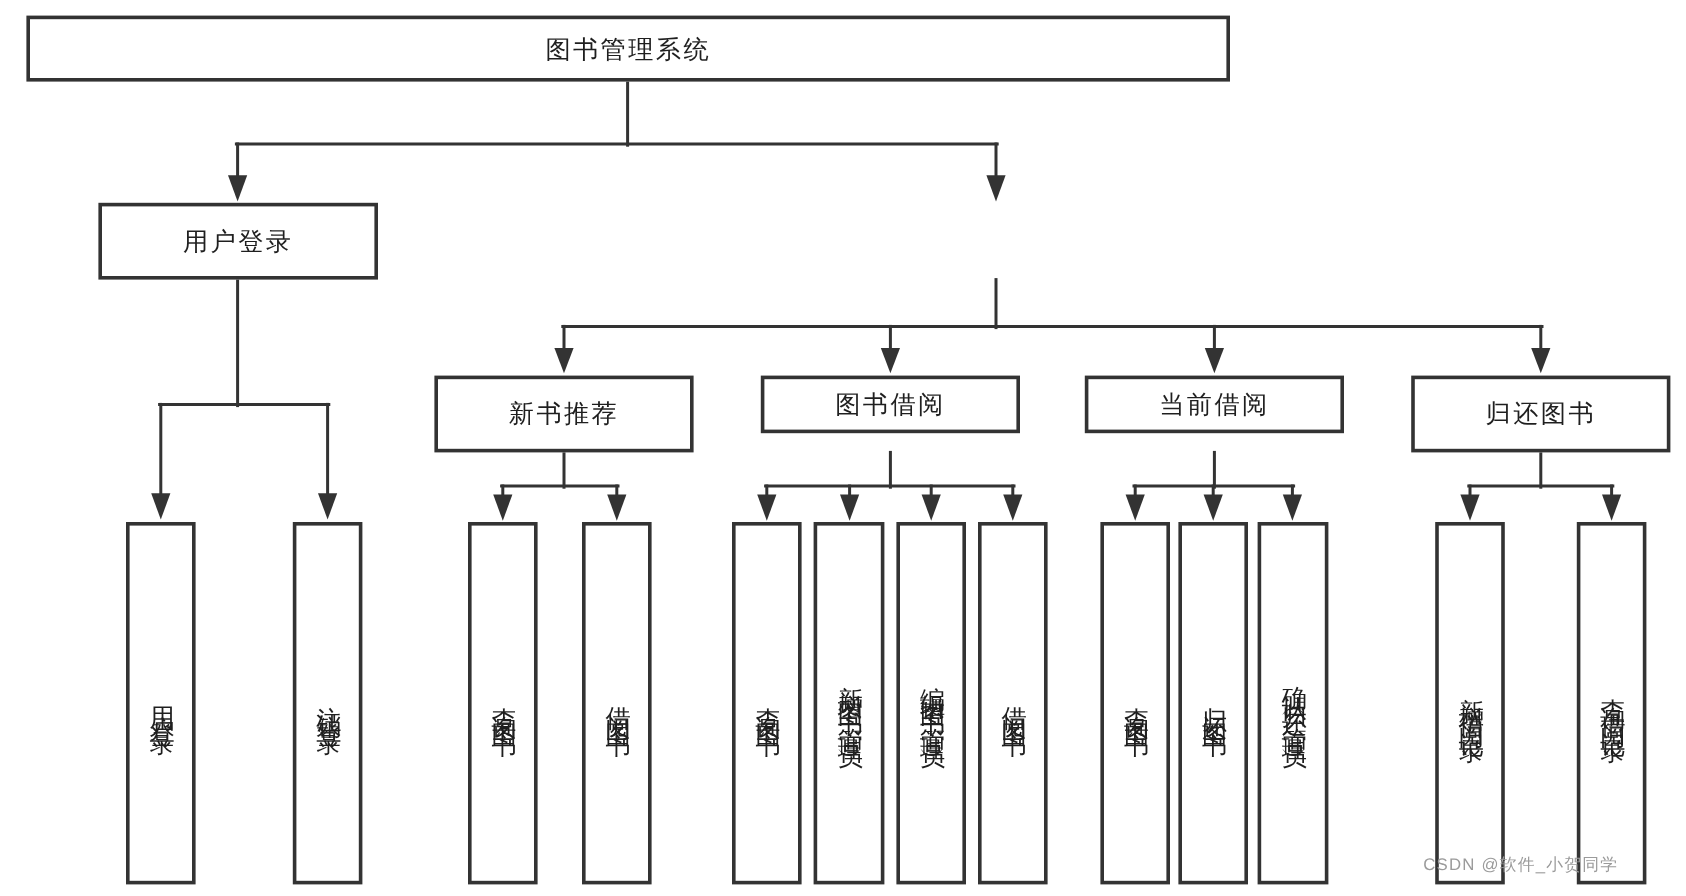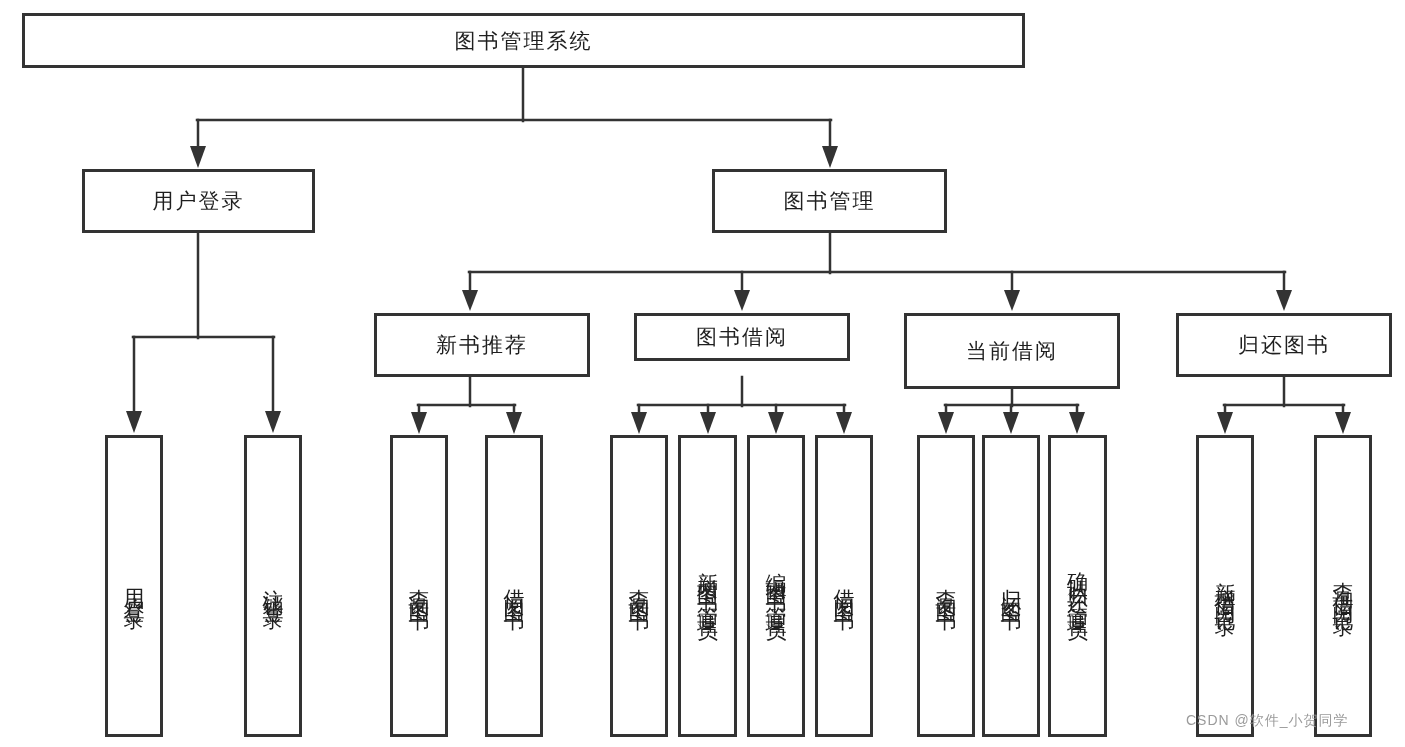--- a/index.html
+++ b/index.html
@@ -96,31 +96,28 @@
     </g>
   </svg>
 
   <div class="node" style="left:22px;top:13px;width:1003px;height:55px">
     <span class="lbl-h">图书管理系统</span>
   </div>
 
   <div class="node" style="left:82px;top:169px;width:233px;height:64px">
     <span class="lbl-h">用户登录</span>
   </div>
-  <div class="node" style="left:712px;top:169px;width:235px;height:64px">
-    <span class="lbl-h">图书管理</span>
-  </div>
 
-  <div class="node" style="left:374px;top:313px;width:216px;height:64px">
+  <div class="node" style="left:362px;top:313px;width:216px;height:64px">
     <span class="lbl-h">新书推荐</span>
   </div>
   <div class="node" style="left:634px;top:313px;width:216px;height:48px">
     <span class="lbl-h">图书借阅</span>
   </div>
-  <div class="node" style="left:904px;top:313px;width:216px;height:76px">
+  <div class="node" style="left:904px;top:313px;width:216px;height:48px">
     <span class="lbl-h">当前借阅</span>
   </div>
   <div class="node" style="left:1176px;top:313px;width:216px;height:64px">
     <span class="lbl-h">归还图书</span>
   </div>
 
   <div class="node" style="left:105px;top:435px;width:58px;height:302px">
     <span class="lbl-v">用户登录</span>
   </div>
   <div class="node" style="left:244px;top:435px;width:58px;height:302px">

